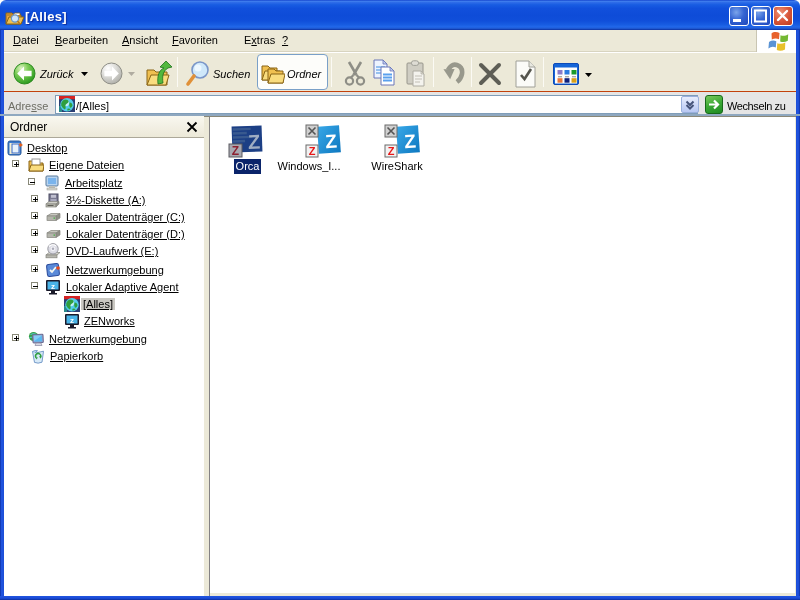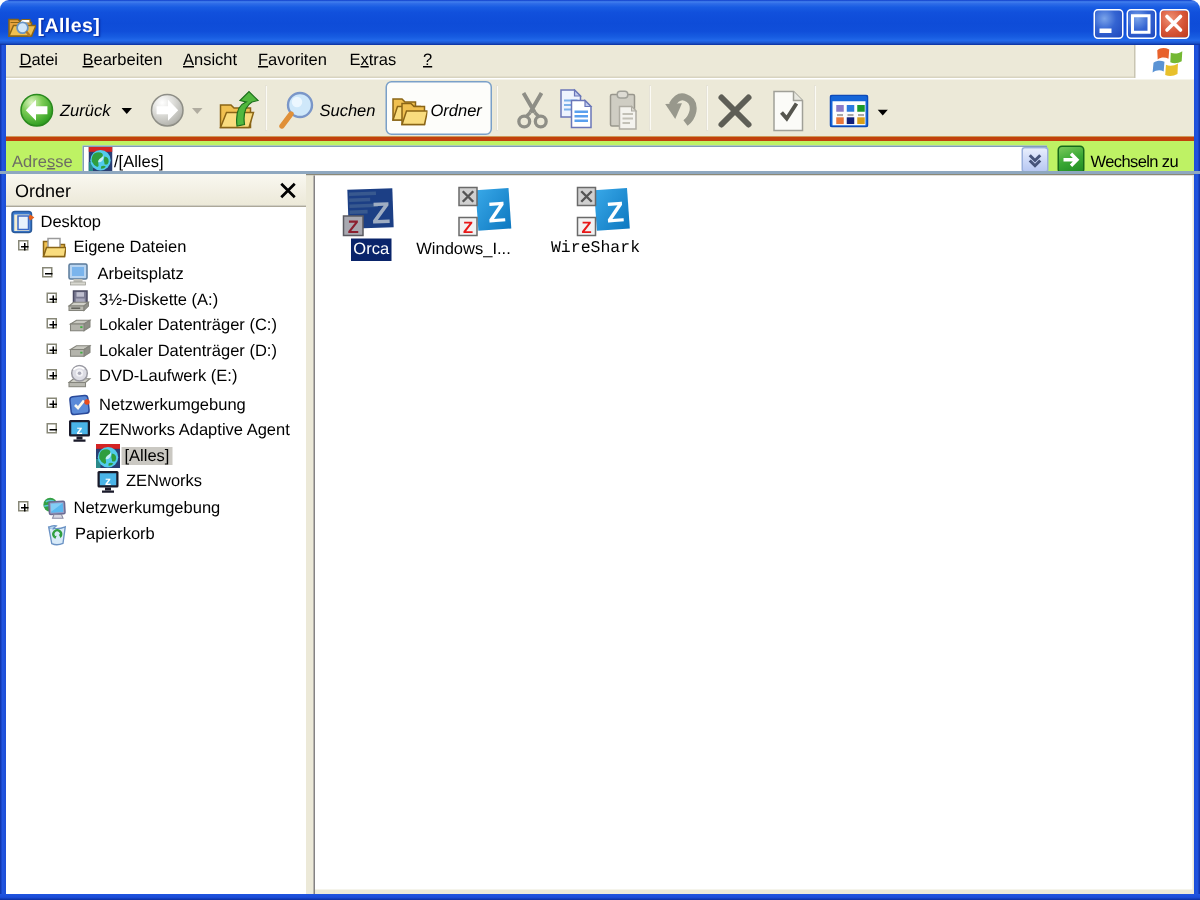--- a/index.html
+++ b/index.html
@@ -26,21 +26,21 @@
 #menubar { left:4px; top:30px; width:792px; height:22px; background:#ECE9D8; border-bottom:1px solid #d8d4c0; }
 .menuitem { position:absolute; top:4px; height:15px; color:#000; }
 u.m { text-decoration:underline; text-underline-offset:1px; }
 #flagbox { left:756px; top:30px; width:40px; height:22px; background:#fff; border-left:1px solid #c9c5b2; }
 
 
 #toolbar { left:4px; top:53px; width:792px; height:38px; background:#ECE9D8;font-style:italic; }
 .tsep { position:absolute; top:4px; width:1px; height:30px; background:#b6b2a0; border-right:1px solid #fbfaf4; }
 
 
-#addrbar { left:4px; top:91px; width:792px; height:24px; background:#bef264; border-top:3px solid #c2410c; }
+#addrbar { left:4px; top:91px; width:792px; height:24px; background:#e5e5e5; border-top:1px solid #c2410c; }
 #addr-label { left:4px; top:8px; color:#6d6d64; }
 #addr-input { left:51px; top:3px; width:643px; height:19px; background:#fff; border:1px solid #7F9DB9; }
 #addr-text { left:72px; top:8px; color:#000; }
 #addr-drop { left:677px; top:4px; width:18px; height:17px; background:linear-gradient(180deg,#e8eefc 0%,#ccd8f8 55%,#b8c8f2 100%); border:1px solid #9ab0dc; border-radius:2px; }
 #go-btn { left:701px; top:3px; width:18px; height:19px; border-radius:3px; background:linear-gradient(160deg,#7ac95c 0%,#3aa834 50%,#1e8a22 100%); border:1px solid #17691a; }
 #go-text { left:723px; top:8px; color:#000; letter-spacing:-0.4px; }
 #addr-sep { left:0px; top:114px; width:800px; height:2px; background:#8fa8c0; }
 #panelline { left:204px; top:116px; width:592px; height:1px; background:#8b8877; }
 
 
@@ -48,21 +48,21 @@
 #treehdr { left:0; top:0; width:200px; height:22px; background:linear-gradient(180deg,#f9f8f0 0%,#f2efe3 55%,#ece9d8 100%); border-bottom:1px solid #ACA899; }
 #treehdr span { position:absolute; left:6px; top:4px; color:#000; font-size:12px; }
 #closeX { position:absolute; left:184px; top:3px; width:15px; height:15px; font-size:13px; color:#000; text-align:center; line-height:15px; font-weight:bold;}
 #divider { left:204px; top:117px; width:6px; height:479px; background:#ECE9D8; border-right:1px solid #848284; }
 #content { left:210px; top:117px; width:586px; height:476px; background:#fff; }
 #contentbot { left:210px; top:593px; width:586px; height:3px; background:#ECE9D8; }
 #rightedge { left:795px; top:117px; width:1px; height:479px; background:#ECE9D8; }
 
 
 .trow { position:absolute; height:17px; }
-.tlabel { position:absolute; top:2px; color:#000; white-space:nowrap; }
+.tlabel { position:absolute; top:2px; color:#000; white-space:nowrap;text-decoration:underline; }
 .pmbox { position:absolute; width:7px; height:7px; background:#fff; border:1px solid #888878; }
 .pmbox:before { content:""; position:absolute; left:1px; top:3px; width:5px; height:1px; background:#000; }
 .pmbox.plus:after { content:""; position:absolute; left:3px; top:1px; width:1px; height:5px; background:#000; }
 .sel-gray { background:#cac8c2; }
 
 
 .iconlabel { position:absolute; color:#000; text-align:center; }
 #orca-label { background:#0A246A; color:#fff; }
 </style>
 </head>
@@ -90,21 +90,21 @@
     </svg></div>
 <div class="abs tbtn" id="btn-close"><svg width="18" height="18">
       <path d="M4 4 L13 13 M13 4 L4 13" stroke="#fff" stroke-width="2.4" stroke-linecap="round"></path>
     </svg></div>
 
 <div class="abs" id="menubar">
   <span class="menuitem" style="left:9px"><u class="m">D</u>atei</span>
   <span class="menuitem" style="left:51px"><u class="m">B</u>earbeiten</span>
   <span class="menuitem" style="left:118px"><u class="m">A</u>nsicht</span>
   <span class="menuitem" style="left:168px"><u class="m">F</u>avoriten</span>
-  <span class="menuitem" style="left:229px">E<u class="m">x</u>tras</span>
+  <span class="menuitem" style="left:240px">E<u class="m">x</u>tras</span>
   <span class="menuitem" style="left:278px"><u class="m">?</u></span>
 </div>
 <div class="abs" id="flagbox">
 <svg width="40" height="22" viewBox="0 0 40 22">
   <path d="M14.5 3.5 C16.5 1.8 19.5 1.6 22.5 3 L22 9.2 C19.5 8 17 8.2 14.8 9.6 Z" fill="#e8622c"></path>
   <path d="M23.5 5.2 C26 6.2 28.8 5.8 31.2 4.2 L30.8 10.8 C28.3 12.2 25.8 12.5 23.2 11.5 Z" fill="#74b833"></path>
   <path d="M12 11.9 C14.3 10.4 16.8 10.2 19.3 11.2 L18.8 17.6 C16.3 16.4 13.8 16.7 11.4 18.4 Z" fill="#5a93d4"></path>
   <path d="M20.3 13.2 C22.8 14.3 25.6 14 28.3 12.4 L28 19.4 C25.3 20.9 22.4 21.1 19.8 20 Z" fill="#e8c02b"></path>
 </svg>
 </div>
@@ -359,21 +359,21 @@
 
     <div class="trow" style="left:0;top:163px;width:200px">
       <div class="pmbox" style="left:27px;top:3px"></div>
       <svg class="abs" style="left:41px;top:0px" width="16" height="16" viewBox="0 0 16 16">
         <rect x="1" y="1" width="14" height="11" rx="1" fill="#1a1a2a"></rect>
         <rect x="2.5" y="2.5" width="11" height="8" fill="#4ab4e8"></rect>
         <text x="8" y="10" font-size="8" font-weight="bold" fill="#fff" text-anchor="middle" font-family="Liberation Sans">z</text>
         <rect x="6" y="12" width="4" height="2" fill="#1a1a2a"></rect>
         <rect x="4" y="14" width="8" height="1.5" fill="#1a1a2a"></rect>
       </svg>
-      <span class="tlabel" style="left:62px">ZENworks Adaptive Agent</span>
+      <span class="tlabel" style="left:62px">Lokaler Adaptive Agent</span>
     </div>
 
     <div class="trow" style="left:0;top:180px;width:200px">
       <svg class="abs" style="left:60px;top:0px" width="16" height="16" viewBox="0 0 16 16">
         <rect x="0" y="0" width="16" height="16" fill="#2a3f74"></rect>
     <rect x="0" y="0" width="16" height="3.2" fill="#d42424"></rect>
     <rect x="0" y="10" width="3" height="6" fill="#2a8a8a"></rect>
     <circle cx="8" cy="8.8" r="6.8" fill="#52ccec"></circle>
     <circle cx="6.8" cy="7" r="3.2" fill="#d8f4fc" opacity="0.85"></circle>
     <path d="M3.8 4.4 Q6.8 2.6 9 4.2 Q10.6 5.8 8.4 7.2 Q5.8 8.6 6.6 10.8 Q7.2 12.6 5.8 13.4 Q3.4 12.2 2.2 9.6 Q1.8 6.4 3.8 4.4 Z" fill="#2f9e3f"></path>
@@ -456,16 +456,16 @@
   <svg class="abs" style="left:174px;top:6px" width="40" height="36" viewBox="0 0 40 36">
     <g transform="rotate(-4 25 17)">
       <rect x="13" y="3" width="22" height="27" fill="url(#zblue)"></rect>
       <text x="26" y="25" font-size="19" font-weight="bold" fill="#fff" text-anchor="middle" font-family="Liberation Sans">Z</text>
     </g>
     <rect x="1" y="2" width="12" height="12" fill="#d0d0d0" stroke="#6a6a6a"></rect>
     <path d="M3.5 4.5 L10.5 11.5 M10.5 4.5 L3.5 11.5" stroke="#555" stroke-width="1.6"></path>
     <rect x="1" y="22" width="12" height="12" fill="#f2f2f2" stroke="#6a6a6a"></rect>
     <text x="7" y="32" font-size="11" font-weight="bold" fill="#e81818" text-anchor="middle" font-family="Liberation Sans">Z</text>
   </svg>
-  <div class="iconlabel" style="left:152px;top:43px;width:70px;font-family:Liberation Mono, monospace;">WireShark</div>
+  <div class="iconlabel" style="left:152px;top:43px;width:70px;">WireShark</div>
 </div>
 <div class="abs" id="rightedge"></div>
 <div class="abs" id="contentbot"></div>
 
 </body></html>

